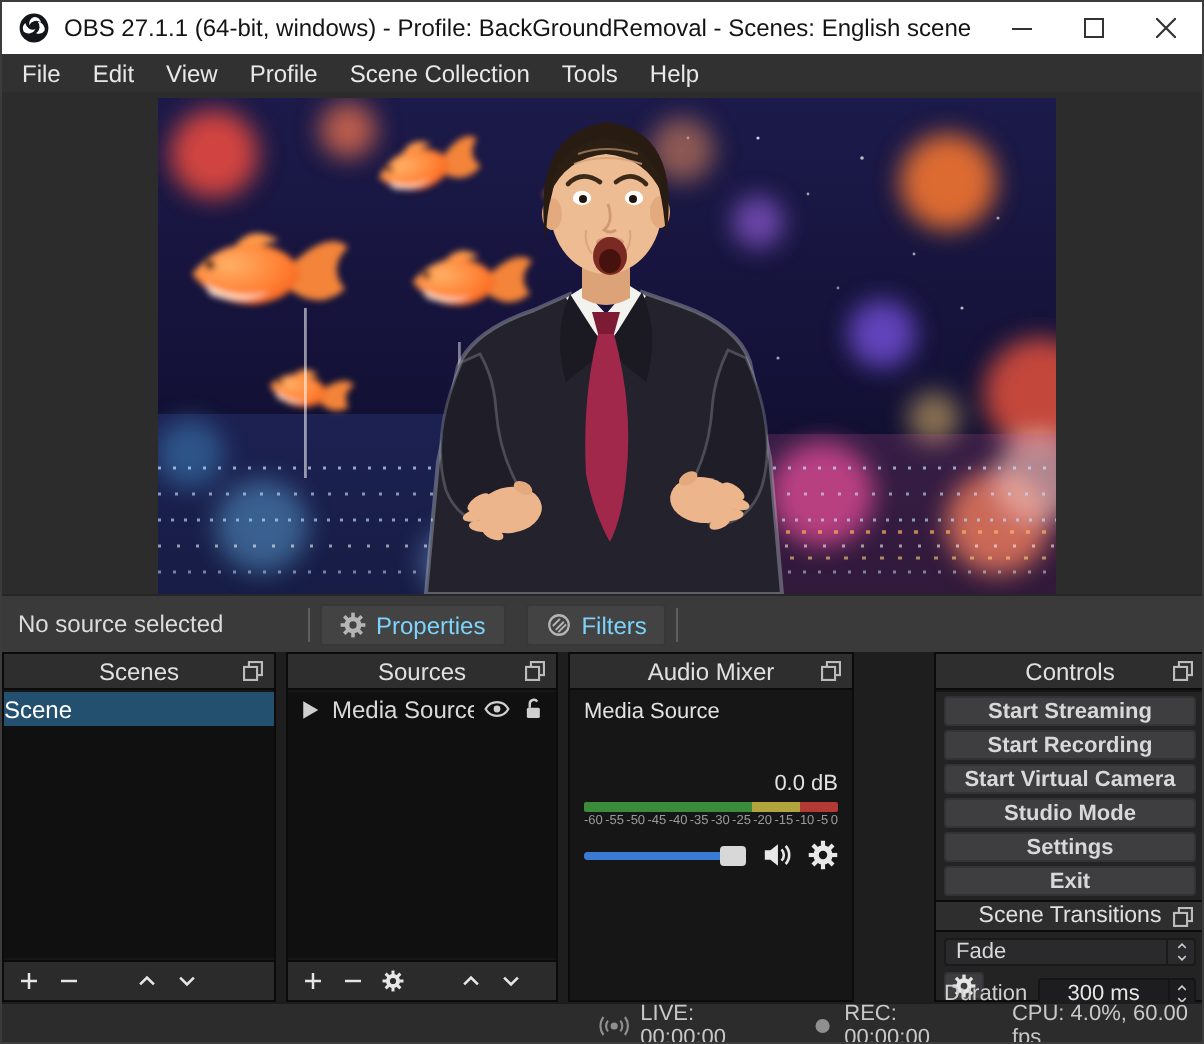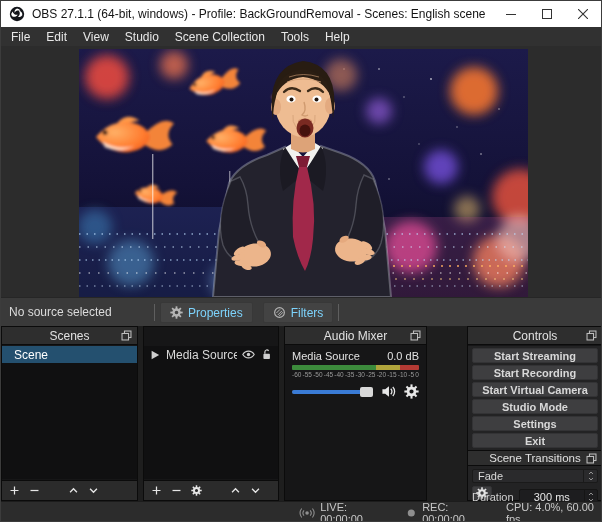--- a/index.html
+++ b/index.html
@@ -37,31 +37,31 @@
   .pin{ position:absolute; right:4px; top:2px; width:13px; height:13px; color:#bdbdbd; }
   .dock-list{ position:absolute; top:19px; bottom:21px; left:0; right:0; background:#101011; overflow:hidden; }
   .dock-toolbar{ position:absolute; bottom:0; left:0; right:0; height:20px; background:#2b2b2b; border-top:1px solid #0b0b0b; display:flex; align-items:center; gap:9px; padding:0 7px; color:#eaeaea; }
   .dock-toolbar .ic{ width:11px; height:11px; color:#e6e6e6; }
 
   #dock-scenes{ left:0; width:137px; }
   #dock-sources{ left:142px; width:136px; }
   #dock-mixer{ left:283px; width:143px; }
   #dock-controls{ left:466px; width:136px; }
 
-  .scene-row{ height:17px; background:#24506f; color:#ffffff; font-size:12px; display:flex; align-items:center; padding-left:12px; }
+  .scene-row{ height:17px; background:#24506f; color:#ffffff; font-size:12px; display:flex; align-items:center; padding-left:0; }
 
   .source-row{ height:17px; display:flex; align-items:center; gap:5px; padding:0 5px 0 5px; color:#d9d9d9; font-size:12px; }
   .source-row .src-ic{ width:12px; height:12px; color:#cfcfcf; flex:0 0 auto; }
   .source-row .grow{ flex:1; white-space:nowrap; overflow:hidden; }
   .source-row .row-ic{ width:13px; height:13px; color:#cfcfcf; flex:0 0 auto; }
 
   
   .mixer-body{ position:absolute; top:19px; left:0; right:0; bottom:0; background:#161617; padding:4px 7px 0 7px; }
   .mixer-top{ display:flex; font-size:11px; color:#e2e2e2; }
-  .mixer-top .db{ margin-left:auto; }
+  .mixer-top .db{ margin-left:auto;margin-top:36px; }
   .meter{ height:5px; margin-top:3px; border-radius:1px;
           background:linear-gradient(to right,#3c8b3c 0%,#3c8b3c 66%,#b0a43c 66%,#b0a43c 85%,#b33a34 85%,#b33a34 100%); }
   .ticks{ display:flex; justify-content:space-between; margin-top:1px; font-size:6.5px; color:#9a9a9a; }
   .slider-row{ display:flex; align-items:center; gap:8px; margin-top:6px; }
   .slider{ flex:1; height:4px; background:#4a4a4a; border-radius:2px; position:relative; }
   .slider-fill{ position:absolute; left:0; top:0; bottom:0; background:#3a7bd5; border-radius:2px; }
   .slider-handle{ position:absolute; right:0; top:-3px; width:13px; height:10px; background:#d8d8d8; border-radius:2px; }
   .slider-row .ic{ width:15px; height:15px; color:#e8e8e8; flex:0 0 auto; }
 
   
@@ -189,21 +189,21 @@
             <path d="M0 0l10 10M10 0L0 10" stroke="#333" stroke-width="1.1"></path>
           </svg>
       </div>
     </div>
   </div>
 
   <div class="menubar">
     <span class="menu-item">File</span>
     <span class="menu-item">Edit</span>
     <span class="menu-item">View</span>
-    <span class="menu-item">Studio</span>
+    <span class="menu-item">Profile</span>
     <span class="menu-item">Scene Collection</span>
     <span class="menu-item">Tools</span>
     <span class="menu-item">Help</span>
   </div>
 
   <div class="preview">
     <svg class="scene" width="449" height="248" viewBox="0 0 449 248">
       <defs>
         <linearGradient id="bgG" x1="0" y1="0" x2="0" y2="1">
           <stop offset="0" stop-color="#1c1a4a"></stop>
@@ -386,20 +386,26 @@
       <svg class="ic">
           <use href="#i-chev-up"></use>
         </svg>
       <svg class="ic">
           <use href="#i-chev-down"></use>
         </svg>
     </div>
   </div>
 
   <div class="dock" id="dock-sources">
+    <div class="dock-header">
+      <span>Sources</span>
+      <svg class="pin">
+          <use href="#i-pin"></use>
+        </svg>
+    </div>
     <div class="dock-list">
       <div class="source-row">
         <svg class="src-ic">
             <use href="#i-play"></use>
           </svg>
         <span class="grow">Media Source</span>
         <svg class="row-ic">
             <use href="#i-eye"></use>
           </svg>
         <svg class="row-ic">

